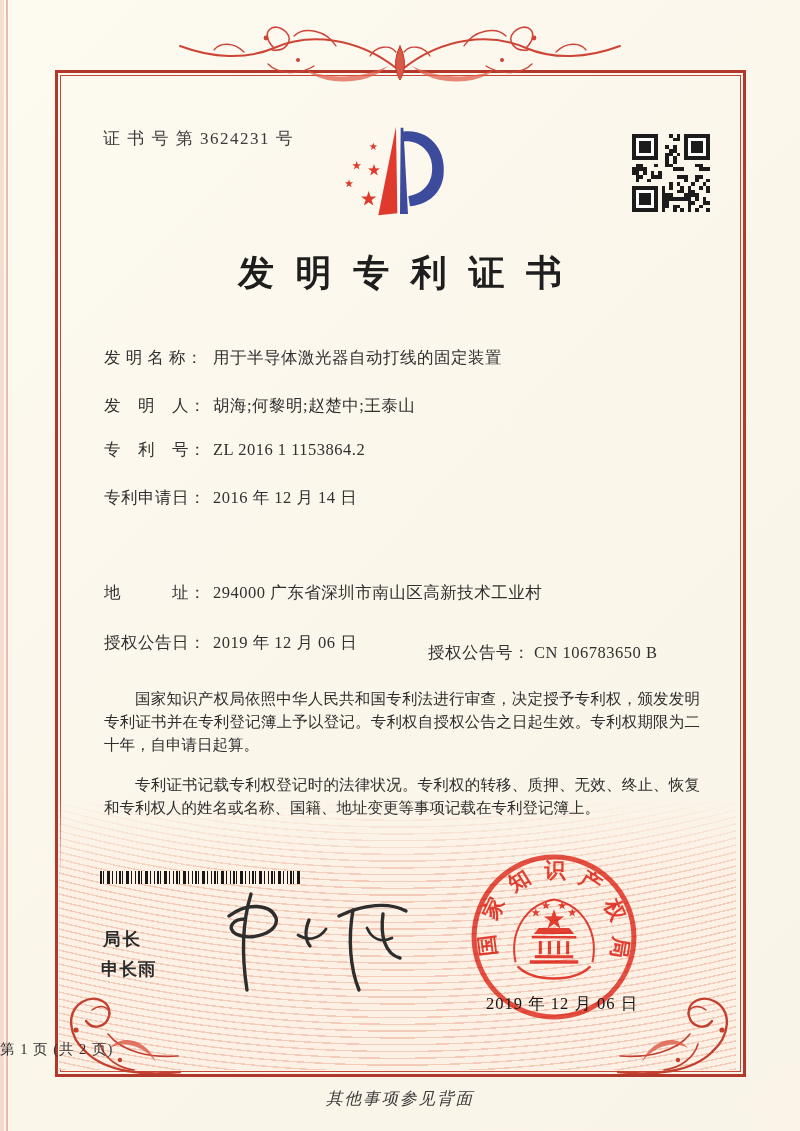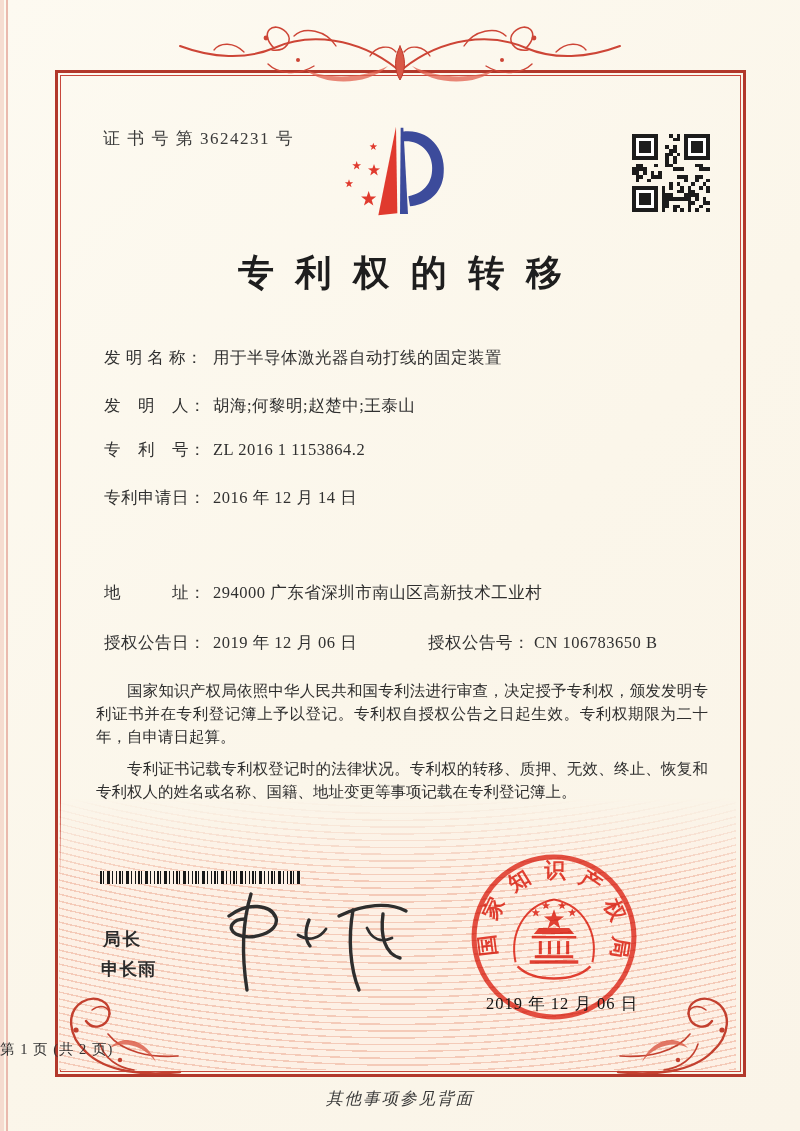--- a/index.html
+++ b/index.html
@@ -22,26 +22,26 @@
         -webkit-mask-image:linear-gradient(180deg,rgba(0,0,0,0) 0,#000 80px);
         mask-image:linear-gradient(180deg,rgba(0,0,0,0) 0,#000 80px);}
 
   .certno{position:absolute;left:103px;top:127px;font-size:17px;letter-spacing:1.5px;color:#3a3a3a;font-family:Liberation Serif, serif;}
   .title{position:absolute;left:0;top:249px;width:800px;text-align:center;
          font-size:36px;font-weight:bold;letter-spacing:.6em;text-indent:.6em;color:#1e1e1e;}
 
   .row{position:absolute;left:104px;font-size:16.5px;white-space:nowrap;color:#303030;}
   .flabel{display:inline-block;width:109px;letter-spacing:.5px;}
   .fvalue{letter-spacing:.5px;}
-  .pair2{position:absolute;left:324px;top:0;}
+  .pair2{position:absolute;left:324px;top:10px;}
   .pair2 .flabel{width:auto;margin-right:4px;}
 
   .body-text{position:absolute;left:88px;top:671px;width:628px;font-size:15.5px;
              line-height:23.2px;text-align:justify;color:#2e2e2e;}
-  .body-text p{margin:8px;text-indent:2em;}
+  .body-text p{margin:16px;text-indent:2em;}
 
   .barcode{position:absolute;left:100px;top:871px;width:201px;height:13px;
      background:repeating-linear-gradient(90deg,
        #171717 0 2px,#fdf0e5 2px 3px,#171717 3px 4px,#fdf0e5 4px 7px,
        #171717 7px 10px,#fdf0e5 10px 12px,#171717 12px 13px,#fdf0e5 13px 16px,
        #171717 16px 17px,#fdf0e5 17px 19px);}
 
   .issuer-title{position:absolute;left:103px;top:927px;font-size:17.5px;font-weight:bold;letter-spacing:2px;}
   .issuer-name{position:absolute;left:101px;top:957px;font-size:17.5px;font-weight:bold;letter-spacing:1px;}
   .autograph{position:absolute;left:213px;top:878px;}
@@ -239,21 +239,21 @@
       <rect x="60" y="76" width="4" height="4"></rect>
       <rect x="72" y="76" width="4" height="4"></rect>
       <rect x="32" y="80" width="4" height="4"></rect>
       <rect x="44" y="80" width="4" height="4"></rect>
       <rect x="52" y="80" width="4" height="4"></rect>
       <rect x="60" y="80" width="4" height="4"></rect>
       <rect x="68" y="80" width="4" height="4"></rect>
       <rect x="80" y="80" width="4" height="4"></rect>
     </svg>
 
-  <div class="title">专利权的转移</div>
+  <div class="title">发明专利证书</div>
 
   <div class="row" style="top:347px">
     <span class="flabel">发 明 名 称：</span><span class="fvalue">用于半导体激光器自动打线的固定装置</span>
   </div>
   <div class="row" style="top:395px">
     <span class="flabel">发　明　人：</span><span class="fvalue">胡海;何黎明;赵楚中;王泰山</span>
   </div>
   <div class="row" style="top:439px">
     <span class="flabel">专　利　号：</span><span class="fvalue">ZL 2016 1 1153864.2</span>
   </div>

